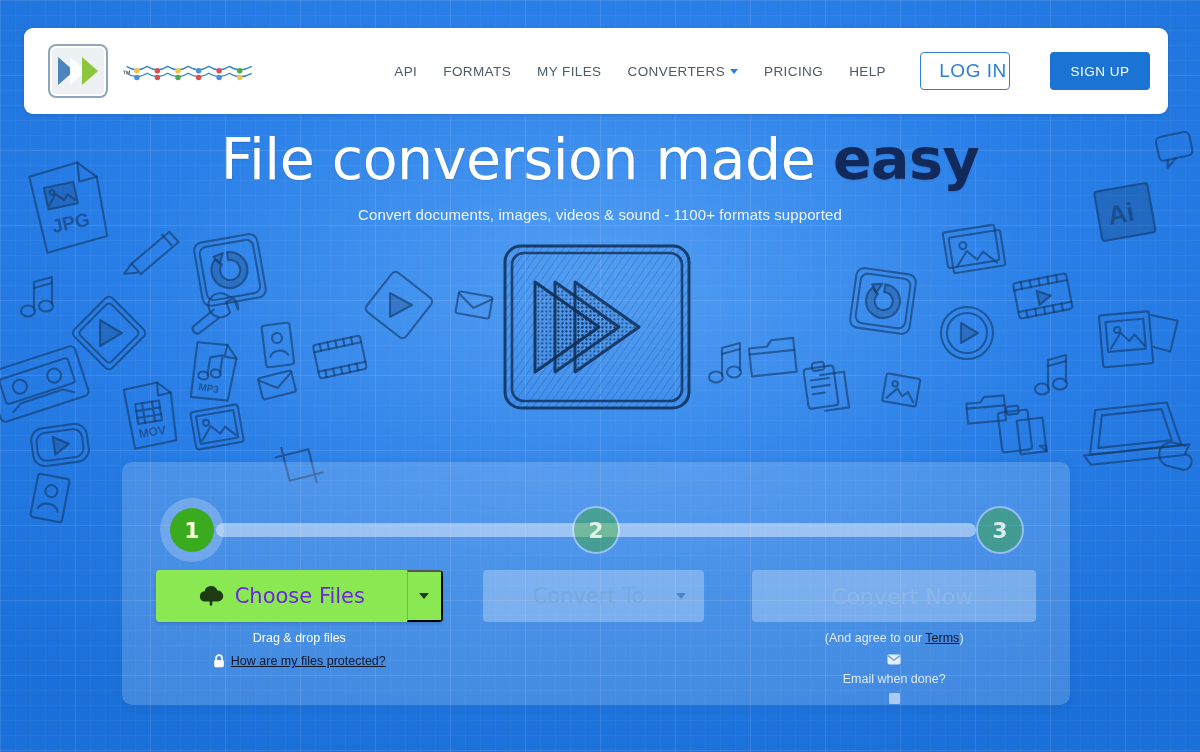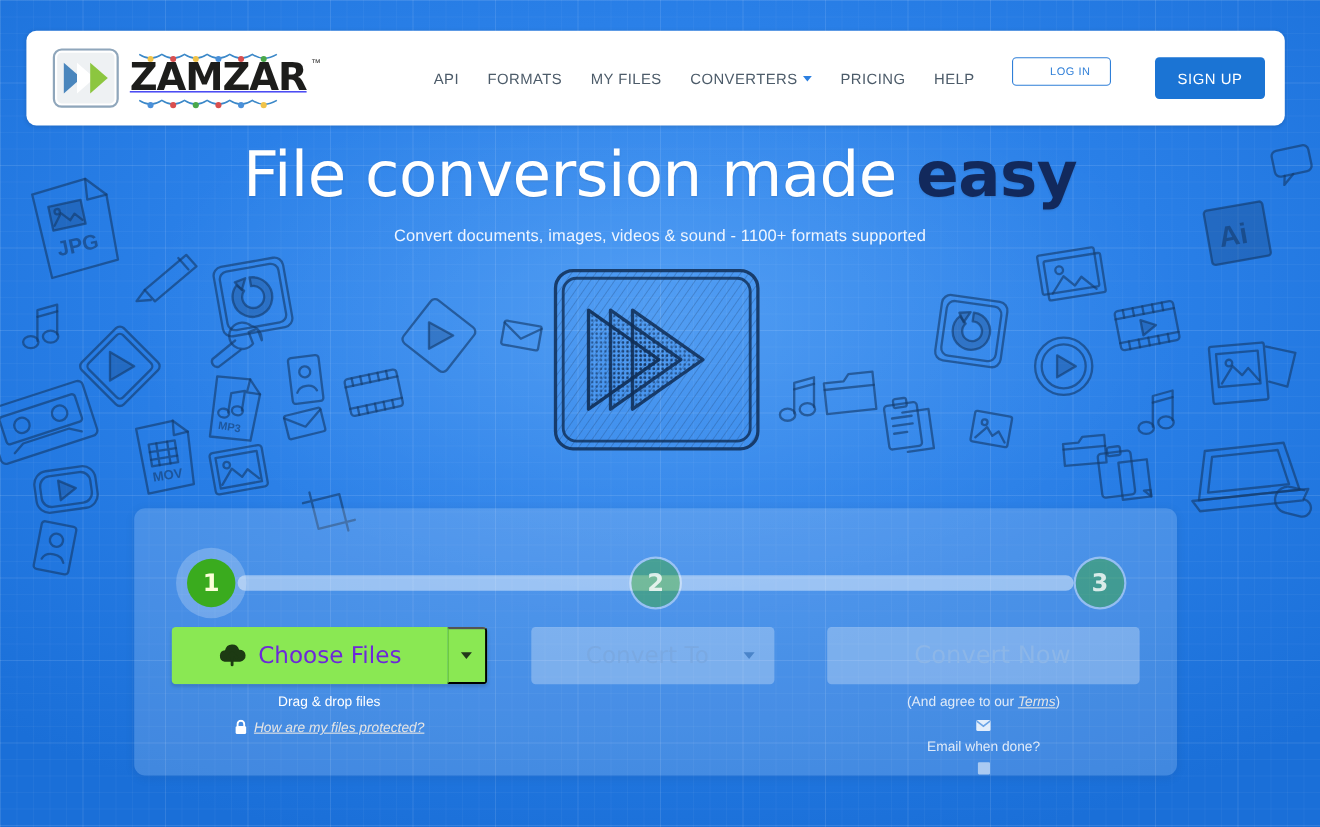--- a/index.html
+++ b/index.html
@@ -98,26 +98,26 @@
     display: flex; align-items: center; gap: 5px;
   }
   .caret-down {
     width: 0; height: 0;
     border-left: 4px solid transparent;
     border-right: 4px solid transparent;
     border-top: 5px solid #2b7fe0;
   }
   #btn-login {
     margin-left: 8px;
-    width: 90px; height: 26px;
+    width: 90px; height: 38px;
     border: 1px solid #2f7fd8;
     border-radius: 4px;
     background: #fff;
     color: #2f7fd8;
-    font-size: 10px;
+    font-size: 19px;
     letter-spacing: .5px;
     display: flex; align-items: center; justify-content: center;
     cursor: pointer;
     padding-left: 16px;
   }
   #btn-signup {
     margin-left: 14px;
     width: 100px; height: 38px;
     border: none;
     border-radius: 4px;
@@ -287,23 +287,22 @@
     margin-top: 9px;
     font-size: 12.5px;
     color: #ffffff;
   }
   #choose-sub2 {
     margin-top: 9px;
     font-size: 12.5px;
     display: flex; align-items: center; justify-content: center; gap: 6px;
   }
   #choose-sub2 a, .ulink {
-    color: #e5e5e5;
+    color: #0f172a;
     text-decoration: underline;
-    font-style: italic;
   }
   #now-sub1 {
     margin-top: 9px;
     font-size: 12.5px;
     color: #dfeaf8;
   }
   #now-sub2 {
     margin-top: 9px;
     font-size: 12.5px;
     color: #dfeaf8;
@@ -614,21 +613,20 @@
     <span id="logo-word-wrap">
       <svg class="lights" style="top:-2px" viewBox="0 0 152 14">
         <path d="M2 4 Q14 12 26 4 Q38 12 50 4 Q62 12 74 4 Q86 12 98 4 Q110 12 122 4 Q134 12 148 4" fill="none" stroke="#3b88c8" stroke-width="1.6"></path>
         <circle cx="14" cy="9" r="3.2" fill="#f0c34a"></circle>
         <circle cx="38" cy="9" r="3.2" fill="#d94f4f"></circle>
         <circle cx="62" cy="9" r="3.2" fill="#f0c34a"></circle>
         <circle cx="86" cy="9" r="3.2" fill="#4a90d9"></circle>
         <circle cx="110" cy="9" r="3.2" fill="#d94f4f"></circle>
         <circle cx="134" cy="9" r="3.2" fill="#4aa84a"></circle>
       </svg>
-      <span id="logo-word">ZAMZAR</span>
       <span id="logo-tm">™</span>
       <svg class="lights" style="bottom:-4px" viewBox="0 0 152 14">
         <path d="M2 5 Q14 13 26 5 Q38 13 50 5 Q62 13 74 5 Q86 13 98 5 Q110 13 122 5 Q134 13 148 5" fill="none" stroke="#3b88c8" stroke-width="1.6"></path>
         <circle cx="14" cy="10" r="3.2" fill="#4a90d9"></circle>
         <circle cx="38" cy="10" r="3.2" fill="#d94f4f"></circle>
         <circle cx="62" cy="10" r="3.2" fill="#4aa84a"></circle>
         <circle cx="86" cy="10" r="3.2" fill="#d94f4f"></circle>
         <circle cx="110" cy="10" r="3.2" fill="#4a90d9"></circle>
         <circle cx="134" cy="10" r="3.2" fill="#f0c34a"></circle>
       </svg>

